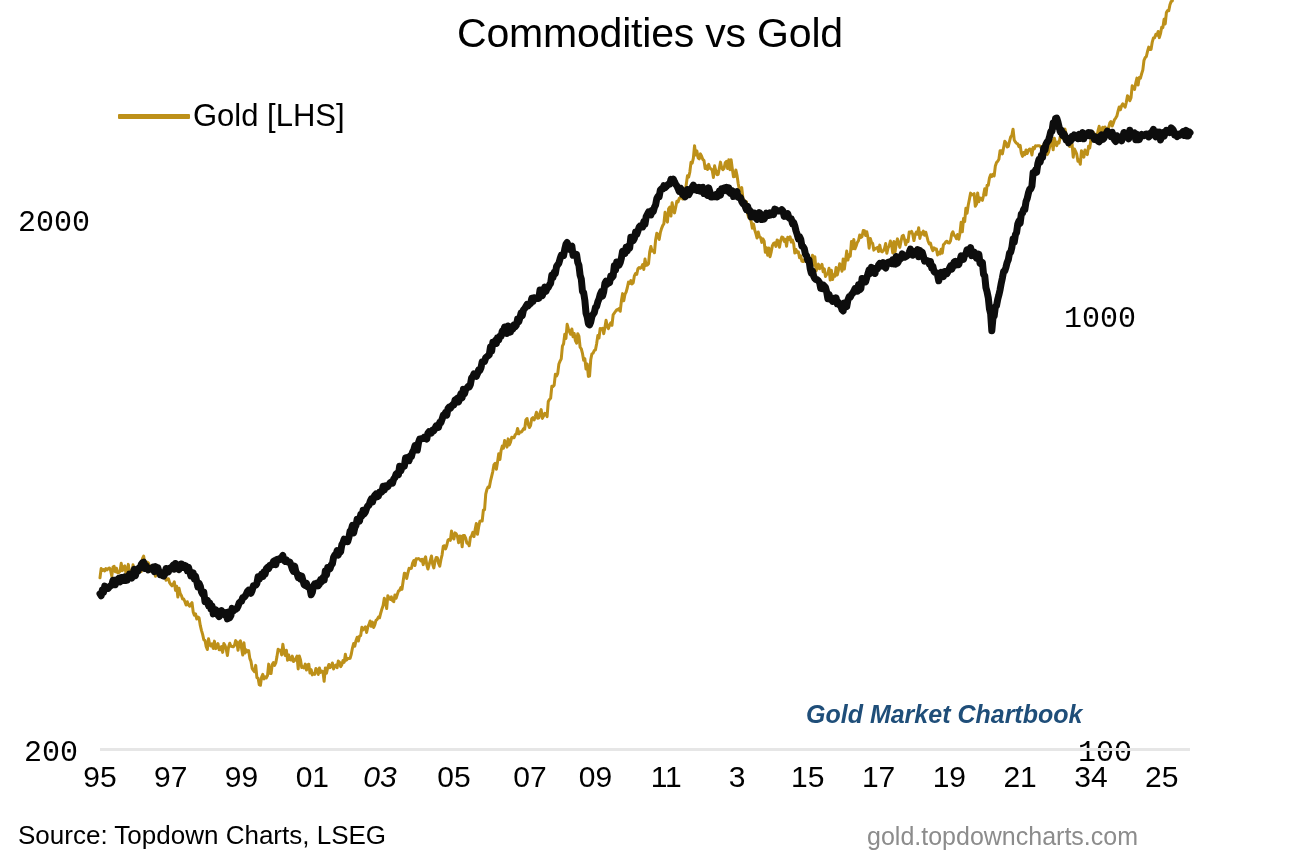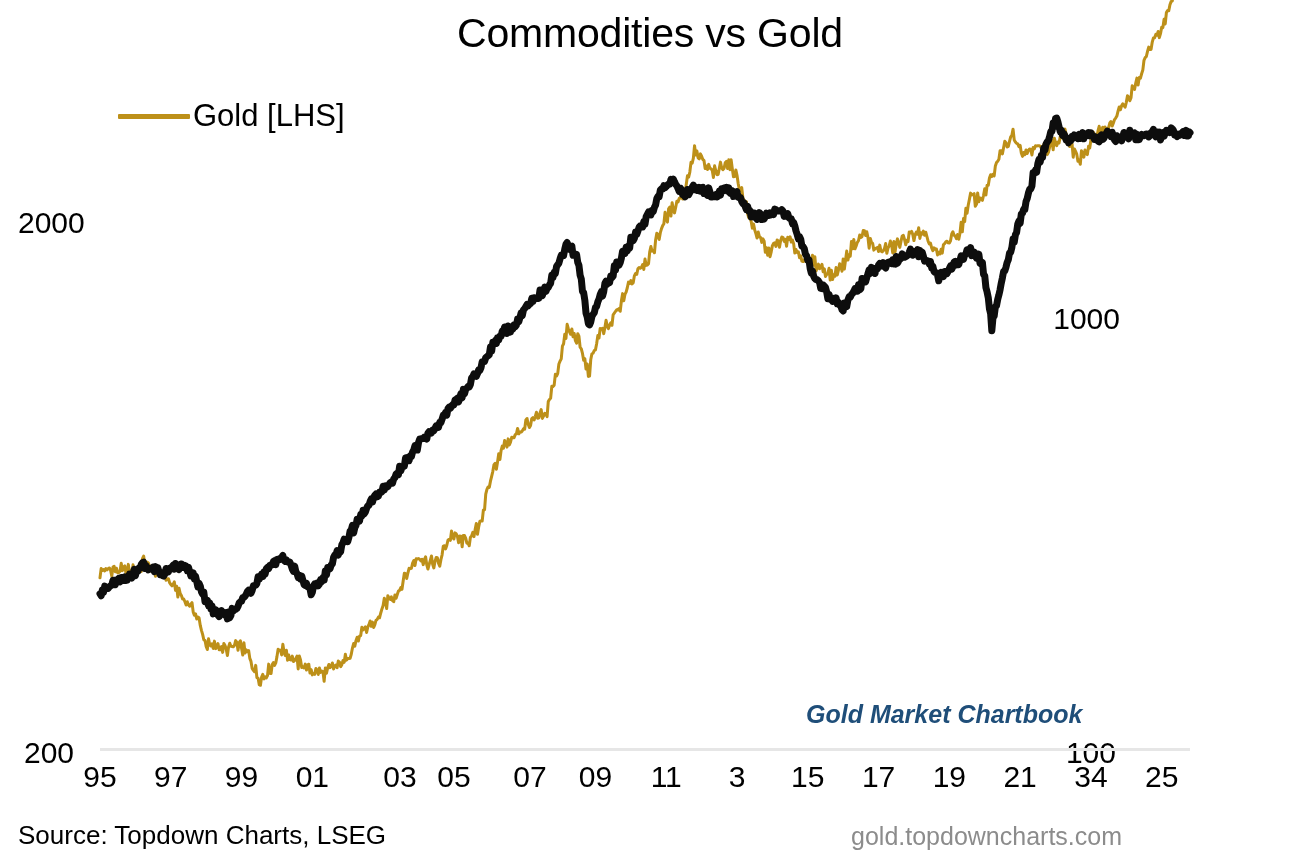--- a/index.html
+++ b/index.html
@@ -1,32 +1,32 @@
 <!DOCTYPE html>
 <html><head>
 <meta charset="utf-8">
 <style>
   html,body{margin:0;padding:0;background:#ffffff;}
   body{width:1300px;height:862px;font-family:"Liberation Sans",sans-serif;color:#000;overflow:hidden;}
-  #root{position:relative;width:1138px;height:862px;}
+  #root{position:relative;width:1138px;height:862px;padding-left:16px;}
 
   .chart-title{
     position:absolute;left:0;top:10px;width:1300px;text-align:center;
     font-size:41px;font-weight:400;color:#000;letter-spacing:-0.2px;
   }
 
   .legend{position:absolute;left:118px;top:96px;}
   .legend-row{display:flex;align-items:center;height:40px;}
   .legend-swatch{width:72px;flex:0 0 72px;}
   .legend-swatch i{display:block;width:72px;border-radius:1px;}
   .sw-gold i{height:5px;background:#bd9019;}
   .sw-black i{height:9px;background:#0d0d0d;}
   .legend-label{font-size:31px;color:#000;padding-left:3px;white-space:nowrap;}
 
-  .axis-label{position:absolute;font-size:30px;color:#000;white-space:nowrap;}
+  .axis-label{position:absolute;font-size:30px;color:#000;white-space:nowrap;font-family:Liberation Mono, monospace;}
   #lab-lhs-top{left:18px;top:206px;}
   #lab-lhs-bot{left:24px;top:736px;}
   #lab-rhs-top{right:18px;top:302px;}
   #lab-rhs-bot{right:22px;top:736px;}
 
   #plot{position:absolute;left:100px;top:28px;width:1090px;height:722px;}
   #plot svg{display:block;width:1090px;height:722px;overflow:visible;}
 
   .baseline{position:absolute;left:100px;top:748px;width:1090px;height:3px;background:#e6e6e6;}
 
@@ -69,21 +69,21 @@
         <polyline points="0,565.7584821535215 1.1796536796526085,567.7696136356592 2.359307359305217,561.9961204045189 3.538961038957826,564.3831071234712 4.718614718610434,558.0901059973046 5.89826839827109,559.287141979384 7.077922077923698,559.1586446795596 8.257575757576307,560.3308927079702 9.437229437228915,558.6531364235349 10.616883116881523,557.8314296724029 11.796536796534133,556.8239089022779 12.97619047618674,552.2903825907672 14.155844155839349,552.1557215380074 15.335497835491957,556.7519744680728 16.515151515152613,551.7830147425756 17.69480519480522,551.772068509066 18.87445887445783,550.3663224729013 20.05411255411044,553.9389832119422 21.233766233763046,549.4570455743244 22.413419913415655,549.6981395806087 23.593073593068265,552.4147943269093 24.77272727272892,548.8097027076666 25.952380952381525,552.5258190310593 27.132034632034138,552.158622808259 28.311688311686744,549.642710715508 29.491341991347397,546.0985527310419 30.670995671000007,548.1014189023333 31.850649350652617,549.9665744008184 33.03030303030523,546.1847703065666 34.20995670995784,541.1880472690906 35.38961038961044,547.7335338873929 36.56926406926305,542.1896699276474 37.74891774892371,543.5095385084626 38.92857142857631,540.0631663031324 40.10822510822892,540.0636058431362 41.28787878788153,536.3842153793136 42.46753246753414,534.7558787447362 43.64718614718675,534.197225019911 44.82683982683936,540.4579301578217 46.006493506491964,537.6071480923266 47.186147186144574,539.896946532974 48.36580086580523,541.8236266822212 49.54545454545784,541.1049002294546 50.725108225110446,540.2737825956264 51.90476190476305,540.5876901375921 53.084415584415666,539.2873589347932 54.264069264068276,543.6253010389685 55.44372294372088,538.5464254685589 56.62337662337349,542.2779296978367 57.8030303030261,539.7051457940651 58.98268398268675,543.5725720392913 60.16233766233936,546.6545962843225 61.34199134199197,544.9392173829106 62.521645021644574,547.539555432943 63.70129870129719,548.1106889420007 64.8809523809498,546.0242612841992 66.0606060606024,540.5410718512979 67.24025974025501,541.3219065091104 68.41991341990763,543.7401650369293 69.59956709956828,540.3503989664022 70.77922077922088,539.6401070297885 71.9588744588735,538.9337570959901 73.1385281385261,537.219717266977 74.31818181817872,541.2040971125148 75.49783549783132,535.4243895527404 76.67748917748392,538.2919290701249 77.85714285714458,537.5204007398097 79.03679653679718,541.6037920505354 80.2164502164498,536.303334696871 81.39610389610242,535.985590390124 82.57575757576306,539.574152965319 83.75541125541567,539.5977964865566 84.93506493506828,537.4685885797828 86.11471861472089,538.123152523024 87.2943722943735,542.7797916951225 88.4740259740261,539.2618207777898 89.65367965367872,543.2019883362254 90.83333333333937,548.0404508193585 92.01298701299197,546.482558074398 93.19264069264459,544.8844185548724 94.37229437229719,550.7195033781163 95.55194805194981,548.1657560139528 96.73160173160241,553.4041556202206 97.91125541125501,558.9760095449767 99.09090909090763,555.3190569602184 100.27056277056023,558.0635609780752 101.45021645022089,563.8043654978078 102.62987012987351,566.1204815863664 103.8095238095261,564.1275837376608 104.98917748917872,573.6729785872064 106.16883116883133,572.9850564717404 107.34848484848393,572.3060841062622 108.52813852813655,577.6565917995158 109.70779220778915,574.950894252012 110.88744588744176,580.8376020681346 112.06709956710242,577.9683941937134 113.24675324675502,585.8780066014933 114.42640692640764,581.629256259713 115.60606060606024,581.8018755200587 116.78571428571284,582.712010954214 117.96536796536546,587.0502742456063 119.14502164501806,588.5855298145123 120.32467532467068,586.6864351204039 121.50432900432328,582.6129575660993 122.68398268398394,584.3331114494488 123.86363636363654,585.6324316656023 125.04329004328915,587.1722149348242 126.22294372294176,584.5694581318551 127.40259740259438,590.8358044055794 128.58225108224698,583.9547004433693 129.7619047618996,589.7358783556142 130.94155844156023,587.4712924926923 132.12121212121286,580.3403909182387 133.30086580086547,582.9865581067884 134.48051948051807,581.3265539131131 135.66017316017874,581.3317088651193 136.83982683983135,580.5030138746638 138.01948051948395,578.3826862989929 139.19913419913655,574.8509743807589 140.37878787878915,573.7654367229718 141.55844155844176,573.3209189553454 142.73809523809436,569.4193150946328 143.91774891775503,569.404098084513 145.09740259740764,568.0989576069823 146.27705627706024,566.2011154670797 147.45670995671287,563.4173156111241 148.63636363636547,562.1955481926898 149.81601731601808,562.9499500501819 150.99567099567068,565.2583176615084 152.1753246753233,562.3442464657677 153.35497835497588,557.8184036326033 154.53463203463653,557.6287870294142 155.71428571428916,557.2589296467388 156.89393939394176,555.4838445992993 158.07359307359437,548.8824611840882 159.253246753247,551.182596934543 160.4329004328996,548.772101541028 161.6125541125522,546.0165382688192 162.79220779220483,548.5460511254987 163.97186147185744,543.8934201346523 165.15151515151808,546.1338358802303 166.33116883117066,540.6789309239629 167.5108225108233,539.466195317271 168.6904761904759,540.537617576995 169.8701298701285,537.2347848223902 171.04978354978113,536.868129409447 172.22943722943373,536.9832791716083 173.40909090908633,533.5599141862642 174.58874458873896,532.5841570123888 175.7683982683996,536.6371998820382 176.9480519480522,531.44676423651 178.12770562770484,531.2416375305165 179.30735930735744,531.7452939959492 180.48701298701002,530.368961589339 181.66666666666262,529.3455693693109 182.84632034631525,527.5322396914509 184.0259740259759,532.4511382961938 185.2056277056285,533.3392220462301 186.38528138528113,531.9850926619179 187.56493506493374,533.9944005770316 188.74458874459438,533.6732345911797 189.924242424247,534.2092518199581 191.10389610389961,537.1632240867577 192.28354978355222,541.0500058381834 193.46320346320482,543.3126598265843 194.64285714285742,538.0580202350365 195.82251082251003,543.4029926955934 197.0021645021707,545.6251503163707 198.1818181818233,549.614624786112 199.3614718614759,547.2252993248346 200.5411255411285,551.0998975030677 201.72077922078114,548.0256778479957 202.90043290043374,552.4063098543045 204.08008658008634,556.6735589507534 205.25974025973898,557.3543164647066 206.43939393939155,555.223494217943 207.6190476190522,558.8796489166532 208.79870129870483,559.3915845977106 209.97835497835743,560.698097173691 211.15800865801003,566.7348111128182 212.33766233766266,564.2758220061448 213.51731601731527,558.1741420354431 214.69696969696787,555.8346847239421 215.87662337662047,556.4551915748951 217.0562770562731,555.1330826888446 218.23593073593375,557.7596664629261 219.41558441558632,556.1721729616245 220.59523809523895,551.4869594886393 221.77489177489156,553.627838219259 222.95454545454416,549.5954195074736 224.1341991341968,552.1858736032204 225.3138528138494,543.0520651237877 226.493506493502,546.9990753888112 227.6731601731546,539.5526573923524 228.85281385281527,541.3164756990427 230.03246753246788,540.8024677731258 231.21212121212048,536.9094453868274 232.3917748917731,535.8626643344626 233.57142857142568,529.3682999007502 234.7510822510783,527.0664141425991 235.93073593073092,526.9645662241987 237.11038961039156,522.6597791446818 238.29004329004417,527.0813289783364 239.4696969696968,523.1470533809261 240.6493506493494,523.6215151597061 241.82900432901005,516.7289649319905 243.00865800866268,514.6864014843287 244.18831168831528,511.19909489964255 245.36796536796788,512.8732610730158 246.54761904762046,513.5812008781064 247.7272727272731,513.6741690024062 248.9069264069257,509.3469829279967 250.08658008658634,503.11604145451656 251.26623376623897,501.87761009522933 252.44588744589157,497.37372479637725 253.62554112554417,505.06234117801205 254.8051948051968,499.6847923925882 255.9848484848494,497.3826638006475 257.16450216450204,491.2310369558609 258.3441558441546,492.55801892411876 259.5238095238072,493.0172879005647 260.7034632034679,486.5421731585731 261.88311688312046,487.997212012221 263.0627705627731,482.4101424716797 264.2424242424257,485.8226309729604 265.4220779220783,483.84175352461136 266.60173160173093,480.2908571982638 267.7813852813835,477.9030639034168 268.96103896103614,477.32283308482204 270.14069264068877,473.5317332668571 271.3203463203494,470.90614722246704 272.500000000002,474.04756761161286 273.6796536796546,469.3747875607508 274.8593073593072,467.3543391666749 276.0389610389599,465.98400508198665 277.21861471861246,468.86413942970563 278.3982683982651,468.11554512498367 279.57792207791766,463.9629687666334 280.75757575757024,464.4500184267617 281.93722943723094,463.6987248558307 283.1168831168835,458.262077144824 284.29653679653615,461.973580270279 285.4761904761887,457.8267398724535 286.65584415584135,459.2991511752801 287.835497835494,458.5616469202716 289.0151515151466,456.35177911689675 290.1948051948072,454.5902549401613 291.3744588744599,454.0554411680225 292.55411255411246,455.10623700632806 293.73376623376504,450.8656434091898 294.91341991342574,449.6008774160801 296.0930735930783,445.97327256482765 297.27272727273095,445.119077600808 298.4523809523835,446.6601201887233 299.63203463203615,438.16519063856884 300.8116883116887,442.80553753473316 301.99134199134136,439.35793410231486 303.170995671002,438.7861720943623 304.35064935065463,438.34454873962534 305.5303030303072,429.926756973848 306.70995670995984,429.63267119389184 307.88961038961247,432.66274839696047 309.06926406926505,432.7201988729028 310.2489177489177,427.7964250162783 311.42857142857025,428.5715769614601 312.6082251082229,423.9976323551803 313.7878787878835,421.97184115906 314.96753246753616,417.56171387940054 316.14718614718873,421.82519355083235 317.3268398268414,422.0553663085 318.506493506494,414.6579226685791 319.68614718614657,410.93953141197653 320.8658008657992,410.94368946064685 322.0454545454518,410.3957965025448 323.2251082251044,410.4269489963122 324.40476190476505,409.02821006624157 325.5844155844177,409.31642353631673 326.76406926407026,410.9672525978085 327.9437229437229,405.0506854659566 329.1233766233755,403.54980372607633 330.30303030302815,403.8244916619731 331.4826839826807,404.91974321411834 332.6623376623333,402.21137040985604 333.84199134198593,402.73104523876117 335.0216450216466,400.2617419810914 336.2012987012992,397.831947338072 337.3809523809518,399.5990485815812 338.5606060606044,399.27094497108635 339.740259740257,394.311085701649 340.9199134199097,394.63464158073606 342.09956709956225,391.2065029318377 343.2792207792229,387.135823825479 344.4588744588755,386.8026318965851 345.6385281385281,384.3707545757904 346.81818181818073,387.1949588473222 347.9978354978414,380.49954260394753 349.177489177494,379.19298878095765 350.3571428571466,380.17652102546236 351.5367965367992,378.4591762681254 352.7164502164518,376.5765752061804 353.8961038961044,376.9781548028294 355.075757575757,371.8932425941643 356.2554112554177,371.33189186132614 357.4350649350703,370.19034775049283 358.6147186147229,373.93580287711444 359.79437229437553,369.5494674094451 360.9740259740281,365.5445774627028 362.15367965368074,369.80099122348713 363.3333333333333,361.39593133782563 364.51298701298595,365.78201818579953 365.6926406926385,361.61349152133187 366.8722943722992,360.068721404225 368.0519480519518,358.4902183846036 369.2316017316044,358.955942034909 370.411255411257,356.5113266379692 371.5909090909097,349.785322011137 372.77056277056226,348.7510584914084 373.95021645021484,345.9841129221801 375.12987012986747,346.8720852870291 376.30952380952004,348.2716805146513 377.48917748918075,345.58395970206954 378.6688311688333,341.8055878861405 379.84848484848595,342.37558516313806 381.0281385281385,339.5935228856338 382.20779220779116,333.81586728731395 383.3874458874438,333.7143675603439 384.5670995670964,333.51507867932895 385.746753246749,329.6352512685289 386.92640692640157,328.6651295189396 388.1060606060623,327.7272756554059 389.28571428571485,326.8072271119784 390.4653679653675,319.0642702859158 391.64502164502005,323.2543323226757 392.8246753246727,314.3368227920708 394.00432900432526,315.18319161758234 395.18398268397794,312.73198905393235 396.36363636363853,315.46392901892295 397.5432900432912,309.79303409143665 398.7229437229438,311.9121978645435 399.90259740259637,307.989230789822 401.082251082257,308.2592425724842 402.26190476190965,303.06401927341267 403.4415584415623,303.1733321842473 404.62121212121485,298.96135541267637 405.8008658008675,301.3648153152172 406.98051948052006,305.4634984611191 408.1601731601727,297.93651426799494 409.33982683983334,304.2874937480033 410.51948051948597,303.95210048615894 411.69913419913854,298.7498877758445 412.8787878787911,301.2080857855376 414.0584415584438,296.6957019866253 415.2380952380964,298.66679445310467 416.417748917749,297.1338755123925 417.5974025974016,291.05676264623963 418.7770562770542,293.8136717072807 419.95670995671486,289.65709916741304 421.1363636363675,284.814416141237 422.31601731602007,287.67152406501407 423.4956709956727,281.7803559339956 424.6753246753253,280.51074122950683 425.8549783549779,278.59654966999113 427.03463203463053,276.4743990493655 428.2142857142831,277.71223098073915 429.39393939393574,275.9441228797068 430.5735930735964,275.5897240893906 431.753246753249,270.40571626257224 432.9329004329016,273.54754645855496 434.1125541125542,269.70684948129144 435.2922077922068,269.89557010807437 436.4718614718595,269.7650328225277 437.65151515151206,270.5687121814944 438.8311688311647,270.3327314145126 440.01082251081726,262.00605199463996 441.1904761904779,265.2968464025608 442.37012987013054,267.53439256981625 443.5497835497831,263.4848457969421 444.72943722943575,259.07922021077326 445.9090909090883,263.48281769994054 447.08874458874095,260.4457551216197 448.2683982683936,259.3512297894536 449.44805194805423,256.9243730317036 450.6277056277068,255.33391757740628 451.8073593073595,247.27000837809112 452.98701298701206,249.57360110170805 454.16666666667265,244.39814251339482 455.34632034632534,245.54062057227776 456.5259740259779,238.56270871186052 457.70562770563055,236.8212654384958 458.8852813852831,235.1432112981406 460.06493506493575,230.8723151275753 461.2445887445883,227.1943798293999 462.42424242424903,227.59738136456946 463.6038961039016,227.5576249055291 464.78354978355424,221.04988778758178 465.9632034632068,216.25855817914152 467.14285714285944,214.52931780048738 468.3225108225121,217.96950031672975 469.50216450216465,221.35232157201602 470.6818181818173,218.79353958855978 471.86147186146985,218.19700060657686 473.04112554113055,227.24225919727974 474.22077922078313,227.0827955902135 475.40043290043576,226.1335882377112 476.58008658008833,226.4410726108572 477.75974025974097,234.43485518383875 478.9393939393936,237.3152434567205 480.11904761904617,247.21764535801327 481.2987012986988,251.00188034169747 482.4783549783514,263.5186343643617 483.6580086580121,264.760388337669 484.83766233766465,272.1895890043866 486.0173160173173,285.1269624380189 487.19696969696986,288.81825472006267 488.3766233766225,295.7848512409444 489.55627705627506,296.8347125056453 490.73593073592775,294.08092908224637 491.9155844155803,288.4294982794093 493.0952380952329,286.2678909042663 494.2748917748936,284.7307707168763 495.4545454545462,279.4196207444201 496.6341991341988,278.44569562725286 497.8138528138514,273.9206561732676 498.993506493504,271.03323909999085 500.1731601731566,266.5631735732423 501.3528138528093,263.71979919603 502.53246753246987,268.0596896865157 503.7121212121225,263.73377440838414 504.8917748917751,255.49529191926143 506.0714285714277,253.24625204117825 507.25108225108835,256.1471977163492 508.4307359307409,253.44193070285462 509.6103896103936,254.6154772588335 510.7900432900462,247.95790081702074 511.9696969696988,249.59319826390782 513.1493506493514,248.1354062507619 514.3290043290041,237.72535452957857 515.5086580086646,242.19627116801672 516.6883116883173,233.96458761713575 517.8679653679699,237.62304332642015 519.0476190476224,237.21923920905698 520.2272727272751,234.49539403149447 521.4069264069277,230.02483907459487 522.5865800865803,223.13370019942727 523.7662337662329,222.8948430182042 524.9458874458855,225.56952261956775 526.1255411255462,219.32980046482226 527.3051948051988,222.88058010191327 528.4848484848515,218.07060350842028 529.664502164504,220.24635614242783 530.8441558441566,209.1811419458055 532.0238095238092,209.32372906829164 533.2034632034619,212.67672680299398 534.3831168831144,210.4584646361812 535.562770562767,204.148090442205 536.7424242424277,206.44697607908688 537.9220779220803,203.0647852315775 539.1017316017329,199.15102421744916 540.2813852813856,197.87153027743307 541.4610389610382,198.2979674988511 542.6406926406908,198.950760192217 543.8203463203433,193.60308875913972 544.999999999996,196.30891308362766 546.1796536796485,188.62121841489022 547.3593073593092,186.36451015430623 548.5389610389618,184.00297275789433 549.7186147186144,186.58311220472 550.8982683982671,186.96737404906207 552.0779220779198,182.22891204004395 553.2575757575722,183.4416791693675 554.4372294372249,179.353749279393 555.6168831168856,176.90412028589708 556.7965367965381,170.67369697458457 557.9761904761908,168.3807820327296 559.1558441558433,168.5961948227548 560.335497835504,162.1036842454938 561.5151515151566,160.7781929166681 562.6948051948092,160.92959729131826 563.8744588744619,157.7074541314215 565.0541125541145,159.72363912341882 566.233766233767,158.58859587709765 567.4134199134197,157.02286806847417 568.5930735930802,156.1149990921856 569.7727272727329,156.13815824759763 570.9523809523856,151.34334845633907 572.1320346320381,152.94556439647351 573.3116883116908,151.1537312890556 574.4913419913433,153.8578292440526 575.670995670996,156.34800774358007 576.8506493506485,157.89646922924942 578.0303030303012,160.46770921425934 579.2099567099618,163.41122884007302 580.3896103896144,159.99335968016817 581.5692640692671,162.0023650625942 582.7489177489198,166.831721000323 583.9285714285722,167.29148746630506 585.1082251082249,168.81843699565002 586.2878787878775,167.06628906557376 587.4675324675301,161.51083200040966 588.6471861471827,166.794803072616 589.8268398268433,164.63732022217516 591.006493506496,162.114466598965 592.1861471861486,159.2255903768139 593.3658008658012,157.07667711821352 594.5454545454538,161.57962628315124 595.7251082251064,159.19218892683284 596.9047619047591,162.3725025735415 598.0844155844117,161.85852961240403 599.2640692640642,159.4578354878713 600.4437229437249,163.17336149687185 601.6233766233775,159.79365759543134 602.8030303030301,159.35463759231163 603.9826839826827,165.48330247738022 605.1623376623353,165.40742144830858 606.341991341988,166.0226808371615 607.5216450216406,167.37335534323915 608.7012987013012,159.89600413641756 609.8809523809539,163.73903725930847 611.0606060606065,169.0165947699777 612.240259740259,168.87913691982476 613.4199134199197,168.85381224465323 614.5995670995723,168.78313883466308 615.7792207792249,166.76060073710426 616.9588744588775,168.95131231644348 618.1385281385301,167.95871949277432 619.3181818181827,163.14639901259716 620.4978354978354,167.23883748992796 621.677489177496,160.76331440235913 622.8571428571487,163.2083089622646 624.0367965368013,159.8423612009334 625.2164502164538,159.61679886601382 626.3961038961064,159.27089933358218 627.5757575757591,163.0676708595431 628.7554112554116,159.82276972290708 629.9350649350642,165.08239232033543 631.1147186147169,165.70926072908878 632.2943722943775,162.73143725691625 633.4740259740302,168.44356679512634 634.6536796536828,167.5814111580089 635.8333333333353,164.96768810926324 637.012987012988,163.77504438650942 638.1926406926406,169.30959241676624 639.3722943722931,169.61855338667817 640.5519480519457,169.51488888949712 641.7316017315984,173.4822865840274 642.911255411259,175.61624588888287 644.0909090909116,174.93340856542 645.2705627705643,178.67691851336372 646.4502164502168,181.74812553308993 647.6298701298695,178.26899166493683 648.8095238095221,183.21837343360164 649.9891774891747,182.65856849771785 651.1688311688273,188.89401460701356 652.3484848484799,184.7040434587659 653.5281385281405,188.94276522669372 654.7077922077932,185.10435247613088 655.8874458874458,189.0266599951218 657.0670995670984,191.34727363132038 658.246753246751,187.81849457711257 659.4264069264036,184.69470399657587 660.6060606060563,185.90140828536164 661.785714285717,191.5401099528907 662.9653679653695,189.20117421344048 664.1450216450221,191.08894090910223 665.3246753246747,188.66320604003738 666.5043290043353,185.22229423370266 667.683982683988,187.55294542849128 668.8636363636406,187.52570043790865 670.0432900432932,184.7769870059201 671.2229437229457,186.79263732698917 672.4025974025984,184.73421886153847 673.5822510822511,186.48581102799892 674.7619047619116,181.06273246819535 675.9415584415643,181.59989348394424 677.1212121212169,182.8851090877182 678.3008658008695,183.0059591313135 679.4805194805222,183.08446594145164 680.6601731601746,182.96887510100964 681.8398268398273,181.70167752409725 683.0194805194799,183.20506000432636 684.1991341991326,188.41204120605823 685.3787878787932,187.7078500541403 686.5584415584458,186.82315480758894 687.7380952380984,185.6263657224482 688.917748917751,189.73322663593 690.0974025974036,190.6487818377111 691.2770562770562,190.75263146361374 692.4567099567088,195.59651640590027 693.6363636363615,194.53990617656848 694.816017316014,197.8434956691134 695.9956709956747,202.88205839240607 697.1753246753274,206.2784388809613 698.3549783549798,210.90293829569214 699.5346320346325,208.69055818162815 700.7142857142852,211.20023459363625 701.8939393939378,218.12763582975418 703.0735930735904,218.72267154472007 704.2532467532429,220.57157034773064 705.4329004328956,226.1450703277858 706.6125541125563,227.7322266582397 707.7922077922088,232.53487266616423 708.9718614718614,231.81670492527064 710.151515151514,240.36304655589606 711.3311688311667,245.20224660766218 712.5108225108194,243.12561062623962 713.6904761904718,248.260207409455 714.8701298701326,250.53421653604357 716.0497835497852,251.63361366966535 717.2294372294377,251.78420303428982 718.4090909090904,252.8895676710494 719.5887445887511,254.62342371167676 720.7683982684036,260.4337752851087 721.9480519480562,260.7013970639794 723.1277056277088,256.76586081780107 724.3073593073615,258.05865400866725 725.487012987014,259.329534401699 726.6666666666666,263.9537305244773 727.8463203463274,270.6336150107161 729.0259740259798,266.32508623690234 730.2056277056325,271.41029571558664 731.3852813852852,271.247035515217 732.5649350649377,273.4056385166554 733.7445887445904,270.39556418395034 734.924242424243,272.3416458170358 736.1038961038956,269.81941620608825 737.2835497835481,275.71235170040023 738.4632034632089,274.4136459476422 739.6428571428614,276.97754357260123 740.822510822514,278.20785761835936 742.0021645021667,281.7136180286145 743.1818181818194,283.0218007369041 744.3614718614718,275.11845991159015 745.5411255411245,277.1281357068498 746.7207792207771,278.5375862114172 747.9004329004297,272.1525468033455 749.0800865800904,268.87700824737516 750.2597402597429,269.13474266585655 751.4393939393956,266.6787096560095 752.6190476190482,265.3875452057596 753.7987012987008,263.3643859834951 754.9783549783534,260.6533419493027 756.158008658006,263.13667988643726 757.3376623376587,263.22108900956124 758.5173160173111,256.91098031357643 759.6969696969719,261.72815384427156 760.8766233766245,260.4844709251781 762.056277056277,250.56578239842327 763.2359307359297,253.73530652291868 764.4155844155823,250.49809117086437 765.5952380952349,253.89372484790619 766.7748917748876,249.4730578686566 767.9545454545481,245.879482872077 769.1341991342008,241.71043191245496 770.3138528138535,245.43194454288522 771.493506493506,239.37767531478363 772.6731601731667,243.53945370441198 773.8528138528193,243.33401934523943 775.0324675324719,245.41208287401355 776.2121212121245,240.03711785660454 777.3917748917771,240.92302378843743 778.5714285714297,236.9169894303172 779.7510822510823,235.47365586797662 780.9307359307429,238.1212253910063 782.1103896103956,237.28350098353258 783.2900432900482,234.63428581916702 784.4696969697007,238.64793554662504 785.6493506493534,240.00470399346028 786.829004329006,236.06874335657477 788.0086580086587,234.3436657688618 789.1883116883112,234.99646207073056 790.3679653679638,233.67990781239808 791.5476190476245,235.4583547543615 792.7272727272771,231.93338385549532 793.9069264069298,236.01189265541228 795.0865800865824,236.12966091157074 796.2662337662349,228.41159248080294 797.4458874458876,235.26758419164486 798.6255411255402,233.30955857531728 799.8051948051927,229.23651097214804 800.9848484848453,230.488112749621 802.164502164506,225.80381539974871 803.3441558441586,228.85381174741173 804.5238095238112,229.33036109767585 805.7034632034639,228.7418158803854 806.8831168831164,228.05503759028744 808.0627705627691,226.96064267053345 809.2424242424217,224.29842836680365 810.4220779220743,221.10500270525176 811.6017316017269,224.26250062735346 812.7813852813875,227.19178880421214 813.9610389610401,223.31603297399585 815.1406926406928,225.92872117887947 816.3203463203454,225.83378210095412 817.499999999998,221.56821491362422 818.6796536796505,228.77062699690322 819.8593073593032,222.37909234103842 821.0389610389639,225.8542429754525 822.2186147186165,224.24186155738073 823.3982683982691,228.26479959367356 824.5779220779217,233.1844891314144 825.7575757575822,232.38319035120543 826.9372294372349,232.56091628980573 828.1168831168876,232.84231586800303 829.2965367965402,236.09288106370343 830.4761904761928,233.5473192312868 831.6558441558453,239.7639701017847 832.835497835498,238.21991600358803 834.0151515151587,243.60892047006627 835.1948051948112,244.57461486418862 836.3744588744639,244.62356092982384 837.5541125541165,246.96197097639015 838.7337662337691,252.81610826390386 839.9134199134218,247.88355409535666 841.0930735930742,244.25648623129632 842.2727272727269,246.6086062757184 843.4523809523795,248.45263014115346 844.6320346320401,243.52376491637648 845.8116883116928,244.57328012228885 846.9913419913454,245.5102974588055 848.170995670998,243.41031231821796 849.3506493506507,240.44478539191005 850.5303030303032,237.935643038303 851.7099567099558,241.18136211528844 852.8896103896084,238.6974021559693 854.0692640692611,234.0590414767621 855.2489177489217,233.4167455480262 856.4285714285743,236.9079220411012 857.608225108227,235.59572394438237 858.7878787878794,236.49505088466253 859.9675324675321,232.3758601804763 861.1471861471848,227.87629274143387 862.3268398268374,228.98001070508604 863.50649350649,231.42854178497146 864.6861471861425,226.93100218089643 865.8658008658032,226.19621757095018 867.0454545454559,221.6980985105921 868.2251082251084,224.59644118541866 869.404761904761,222.07190022924482 870.5844155844136,219.6124335468714 871.7640692640663,227.6181797427891 872.943722943719,224.18640161208435 874.1233766233795,223.9448001882934 875.3030303030322,227.81172422877796 876.4826839826848,230.06564490828703 877.6623376623373,225.955752386337 878.841991341998,226.15862568972034 880.0216450216507,235.25272663882004 881.2012987013032,236.01101187488558 882.3809523809558,234.45504737876752 883.5606060606084,246.39832511146392 884.7402597402611,247.75557966790348 885.9199134199137,259.65350050692905 887.0995670995743,263.92768386302185 888.279220779227,269.68652550258196 889.4588744588794,280.9560016462363 890.6385281385321,285.63892240244104 891.8181818181848,302.7147850000266 892.9978354978373,289.4298735115972 894.17748917749,288.1796807151138 895.3571428571425,278.8788126516043 896.5367965367952,277.58117142578783 897.7164502164559,271.29770972578655 898.8961038961085,266.92031392529066 900.075757575761,261.71756490194565 901.2554112554136,255.18099952987626 902.4350649350663,249.6493579846096 903.614718614719,243.2705685184157 904.7943722943714,242.93278462278556 905.9740259740241,239.18848584293443 907.1536796536767,234.46996330500144 908.3333333333374,231.57335378031064 909.51298701299,225.00681624151076 910.6926406926425,224.25913871032014 911.8722943722952,219.37556424372997 913.0519480519478,211.0776282482136 914.2316017316004,214.19471747612454 915.411255411253,206.67263086442154 916.5909090909056,204.51194262833576 917.7705627705583,196.00805839449026 918.9502164502189,192.98597223827926 920.1298701298715,195.32288619175097 921.3095238095241,186.05831569207885 922.4891774891767,185.10850300865104 923.6688311688293,181.2774245327572 924.8484848484819,181.38088601595177 926.0281385281345,173.5595069773393 927.2077922077953,170.44450880824002 928.3874458874477,165.1339923193109 929.5670995671004,161.44841308841194 930.7467532467531,161.07319714217658 931.9264069264136,158.05655905617596 933.1060606060663,144.88560951169757 934.2857142857189,145.47795547972908 935.4653679653715,142.19755220459717 936.6450216450241,144.2751956799766 937.8246753246767,135.69961979875097 939.0043290043293,131.3948084569812 940.18398268399,134.2779165672382 941.3636363636425,127.36033849007595 942.5432900432952,129.49003060871405 943.7229437229478,120.22219179534386 944.9025974026003,122.1983535569035 946.082251082253,115.93069208735108 947.2619047619056,113.81348247258518 948.4415584415583,112.49947991062095 949.6212121212108,108.607955241907 950.8008658008715,103.55753135967291 951.9805194805241,103.32356100593461 953.1601731601767,95.02419765761931 954.3398268398294,98.68252110221363 955.5194805194819,90.56650964273763 956.6991341991345,90.06217716948447 957.8787878787872,93.8010697769846 959.0584415584398,98.70144004376766 960.2380952380923,103.81872390205046 961.4177489177531,102.32310298391121 962.5974025974056,107.57908912335802 963.7770562770583,105.52698895630249 964.9567099567108,107.61448210543165 966.1363636363635,111.9787601388 967.316017316016,110.98043741128367 968.4956709956687,114.81888614112302 969.6753246753213,110.43467546897455 970.8549783549738,112.64800565653309 972.0346320346346,108.20453777038131 973.2142857142871,110.22241879883143 974.3939393939397,106.96295223701031 975.5735930735924,107.6011245934692 976.753246753245,108.35066802600352 977.9329004328976,110.65110406519182 979.1125541125501,106.44508553006153 980.2922077922108,110.34763859833299 981.4718614718635,109.50739703693489 982.6515151515162,104.68074834706226 983.8311688311686,110.7726172977317 985.0108225108294,106.55466736938479 986.1904761904818,105.80433736818065 987.3701298701345,107.21228656322944 988.5497835497872,104.51749423661488 989.7294372294398,107.79583707843369 990.9090909090924,104.82005243058768 992.0887445887449,107.9403376665415 993.2683982684056,107.78076574667648 994.4480519480583,111.43640165436511 995.6277056277108,108.83363118158911 996.8073593073634,110.40157974824274 997.987012987016,112.99154552517075 999.1666666666687,113.78440089590015 1000.3463203463214,108.23476351171666 1001.5259740259738,107.04097391918003 1002.7056277056265,111.47599414592003 1003.8852813852872,110.2331708140789 1005.0649350649397,107.52854016982155 1006.2445887445924,105.48335041731298 1007.424242424245,103.08166629699554 1008.6038961038976,104.20135548235703 1009.7835497835503,106.01759856359229 1010.9632034632028,108.7107843891796 1012.1428571428554,104.22042728740098 1013.322510822508,108.06095621426732 1014.5021645021686,111.95185635477264 1015.6818181818213,113.52395806862478 1016.8614718614739,107.79908232089599 1018.0411255411266,108.71884476155606 1019.220779220779,109.66476438752704 1020.4004329004317,111.12521726313173 1021.5800865800844,112.8214213317957 1022.759740259737,109.11529129408302 1023.9393939393896,104.46089886719255 1025.1190476190502,107.41182636695112 1026.2987012987028,107.8144011458686 1027.4783549783554,108.97877508190538 1028.6580086580082,110.85189016277036 1029.8376623376605,102.1782777631106 1031.0173160173133,107.86868400809192 1032.1969696969659,105.39020318110897 1033.3766233766264,106.04258834675511 1034.5562770562792,105.00726139691801 1035.7359307359318,111.59290409397192 1036.9155844155844,106.08345658906524 1038.095238095245,111.69489414521672 1039.2748917748975,111.4570090526405 1040.4545454545503,108.18047981822804 1041.6341991342028,106.5363167023961 1042.8138528138554,107.47290070407576 1043.993506493508,107.68643660588282 1045.1731601731606,106.51447715677114 1046.3528138528213,105.96317803074976 1047.532467532474,106.16521632868671 1048.7121212121265,108.98242261113512 1049.891774891779,107.63129837759516 1051.0714285714316,104.54534392791561 1052.2510822510844,103.72626589219487 1053.430735930737,101.46237979699333 1054.6103896103896,106.68607819171689 1055.7900432900421,108.79170847763476 1056.969696969703,104.0032173637054 1058.1493506493555,107.00751507962457 1059.329004329008,104.07312348941912 1060.5086580086606,111.97967017907888 1061.6883116883132,106.59535947574727 1062.8679653679658,104.75868717944661 1064.0476190476184,108.29998002378284 1065.2272727272712,104.97699388592775 1066.4069264069237,102.2701627945928 1067.5865800865843,103.89923322995071 1068.766233766237,102.35581605730601 1069.9458874458896,104.51582543452776 1071.1255411255422,99.92921282979034 1072.3051948051948,100.77442763886893 1073.4848484848474,102.52448502688844 1074.6645021645002,107.1547890292635 1075.8441558441525,107.4277505285637 1077.0238095238053,108.54741245063258 1078.2034632034658,106.27706599365604 1079.3831168831184,107.25640542995541 1080.5627705627712,106.26444787966477 1081.7424242424236,104.96305430392476 1082.9220779220764,103.81070849296827 1083.7085137085087,107.36722861427654 1084.4949494949492,106.86633040523475 1085.2813852813815,105.42967247211482 1086.0678210678218,102.33424618672962 1086.8542568542543,108.03514255302889 1087.6406926406949,108.11346635188977 1088.4271284271272,107.70202513710399 1089.2135642135677,103.817398673605 1090,104.6497457024908" fill="none" stroke="#0d0d0d" stroke-width="7" stroke-linejoin="round" stroke-linecap="round"></polyline>
       </svg>
   </div>
 
   <div class="baseline"></div>
   <div id="xaxis">
       <div class="xtick" style="left: 0px;">95</div>
       <div class="xtick" style="left: 70.7792px;">97</div>
       <div class="xtick" style="left: 141.558px;">99</div>
       <div class="xtick" style="left: 212.338px;">01</div>
-      <div class="xtick" style="left: 300px;">03</div>
+      <div class="xtick" style="left: 280px; font-style: italic;">03</div>
       <div class="xtick" style="left: 353.896px;">05</div>
       <div class="xtick" style="left: 430px;">07</div>
       <div class="xtick" style="left: 495.455px;">09</div>
       <div class="xtick" style="left: 566.234px;">11</div>
       <div class="xtick" style="left: 637.013px;">3</div>
       <div class="xtick" style="left: 707.792px;">15</div>
       <div class="xtick" style="left: 778.571px;">17</div>
       <div class="xtick" style="left: 849.351px;">19</div>
       <div class="xtick" style="left: 920.13px;">21</div>
       <div class="xtick" style="left: 990.909px;">34</div>

